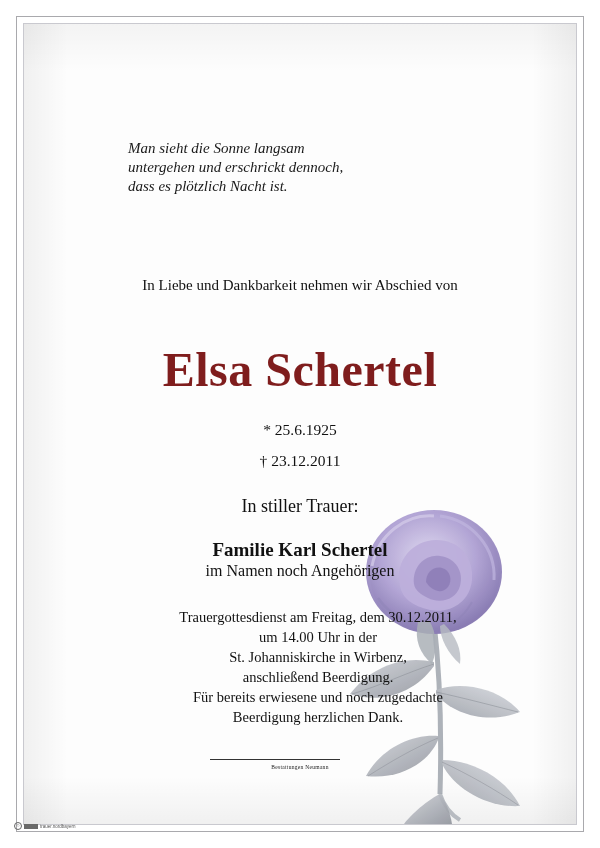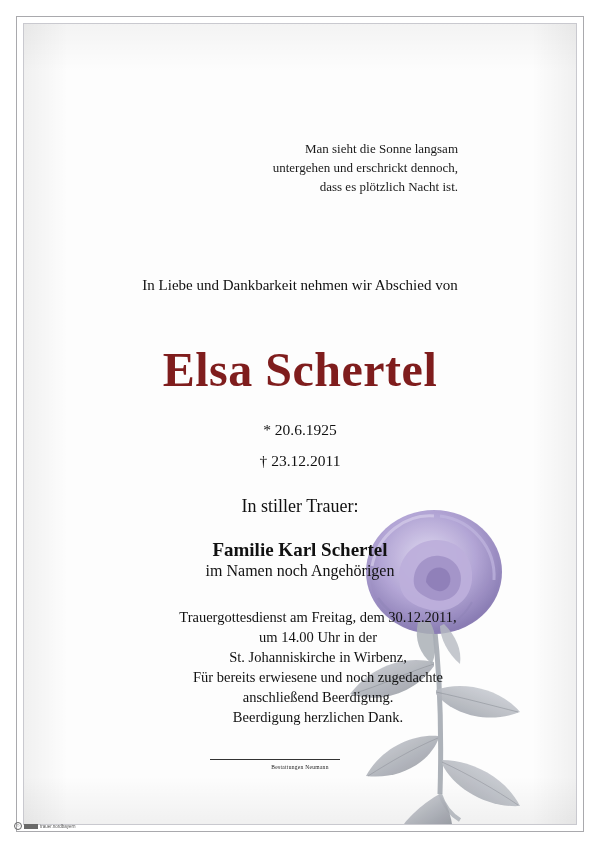--- a/index.html
+++ b/index.html
@@ -73,22 +73,23 @@
     inset: 0;
     text-align: center;
     color: #111;
   }
 
   .verse {
     position: absolute;
     left: 104px;
     top: 115px;
     width: 330px;
-    text-align: right;
-    font-size: 13px;
+    text-align: left;
+    font-style: italic;
+    font-size: 15px;
     line-height: 19px;
     color: #1a1a1a;
   }
 
   .intro {
     position: absolute;
     left: 0;
     right: 0;
     top: 250px;
     font-size: 15px;
@@ -266,35 +267,35 @@
           <div>dass es plötzlich Nacht ist.</div>
         </div>
 
         <div class="intro">
           <div>In Liebe und Dankbarkeit nehmen wir Abschied von</div>
         </div>
 
         <div class="name">Elsa Schertel</div>
 
         <div class="dates">
-          <div>* 20.6.1925</div>
+          <div>* 25.6.1925</div>
           <div>† 23.12.2011</div>
         </div>
 
         <div class="mourning-title">In stiller Trauer:</div>
 
         <div class="family">Familie Karl Schertel</div>
         <div class="family-sub">im Namen noch Angehörigen</div>
 
         <div class="service">
           <div>Trauergottesdienst am Freitag, dem 30.12.2011,</div>
           <div>um 14.00 Uhr in der</div>
           <div>St. Johanniskirche in Wirbenz,</div>
+          <div>anschließend Beerdigung.</div>
           <div>Für bereits erwiesene und noch zugedachte</div>
-          <div>anschließend Beerdigung.</div>
           <div>Beerdigung herzlichen Dank.</div>
         </div>
 
         <div class="rule"></div>
         <div class="undertaker">Bestattungen Neumann</div>
 
       </div>
     </div>
   </div>
 

